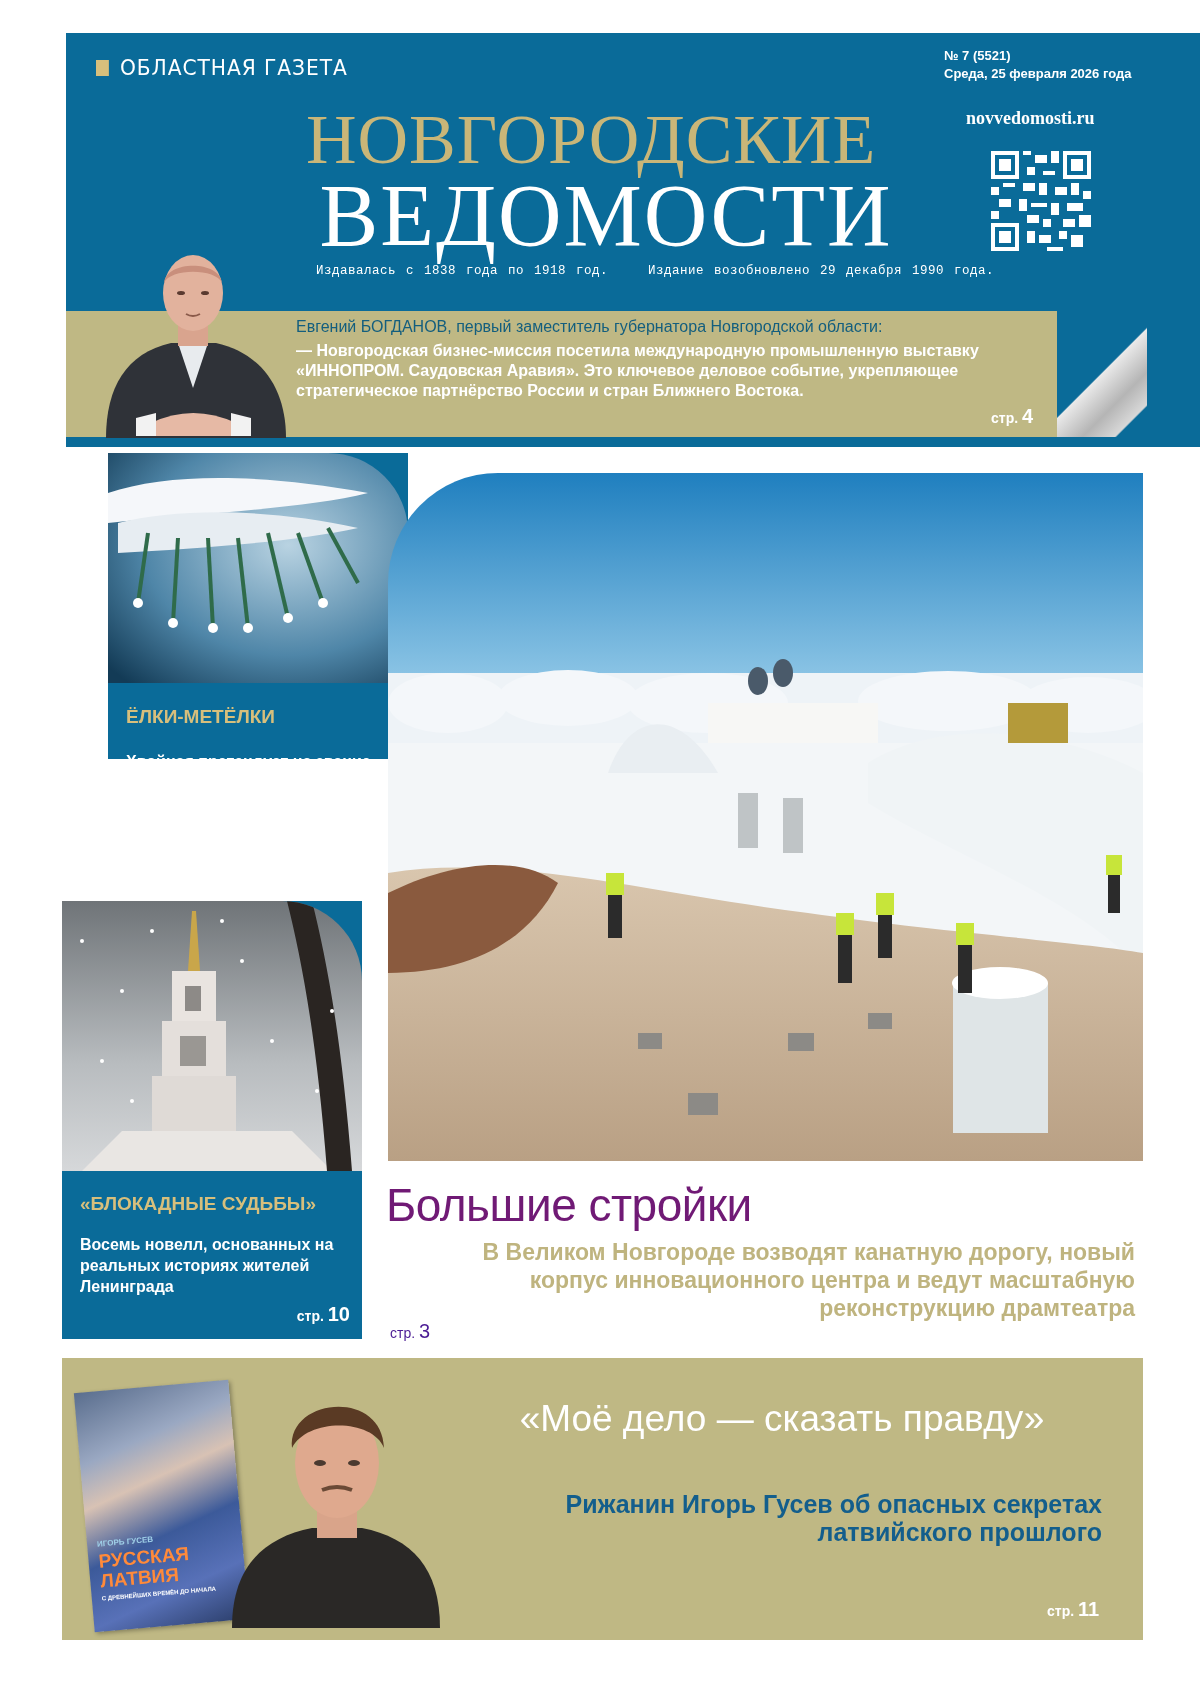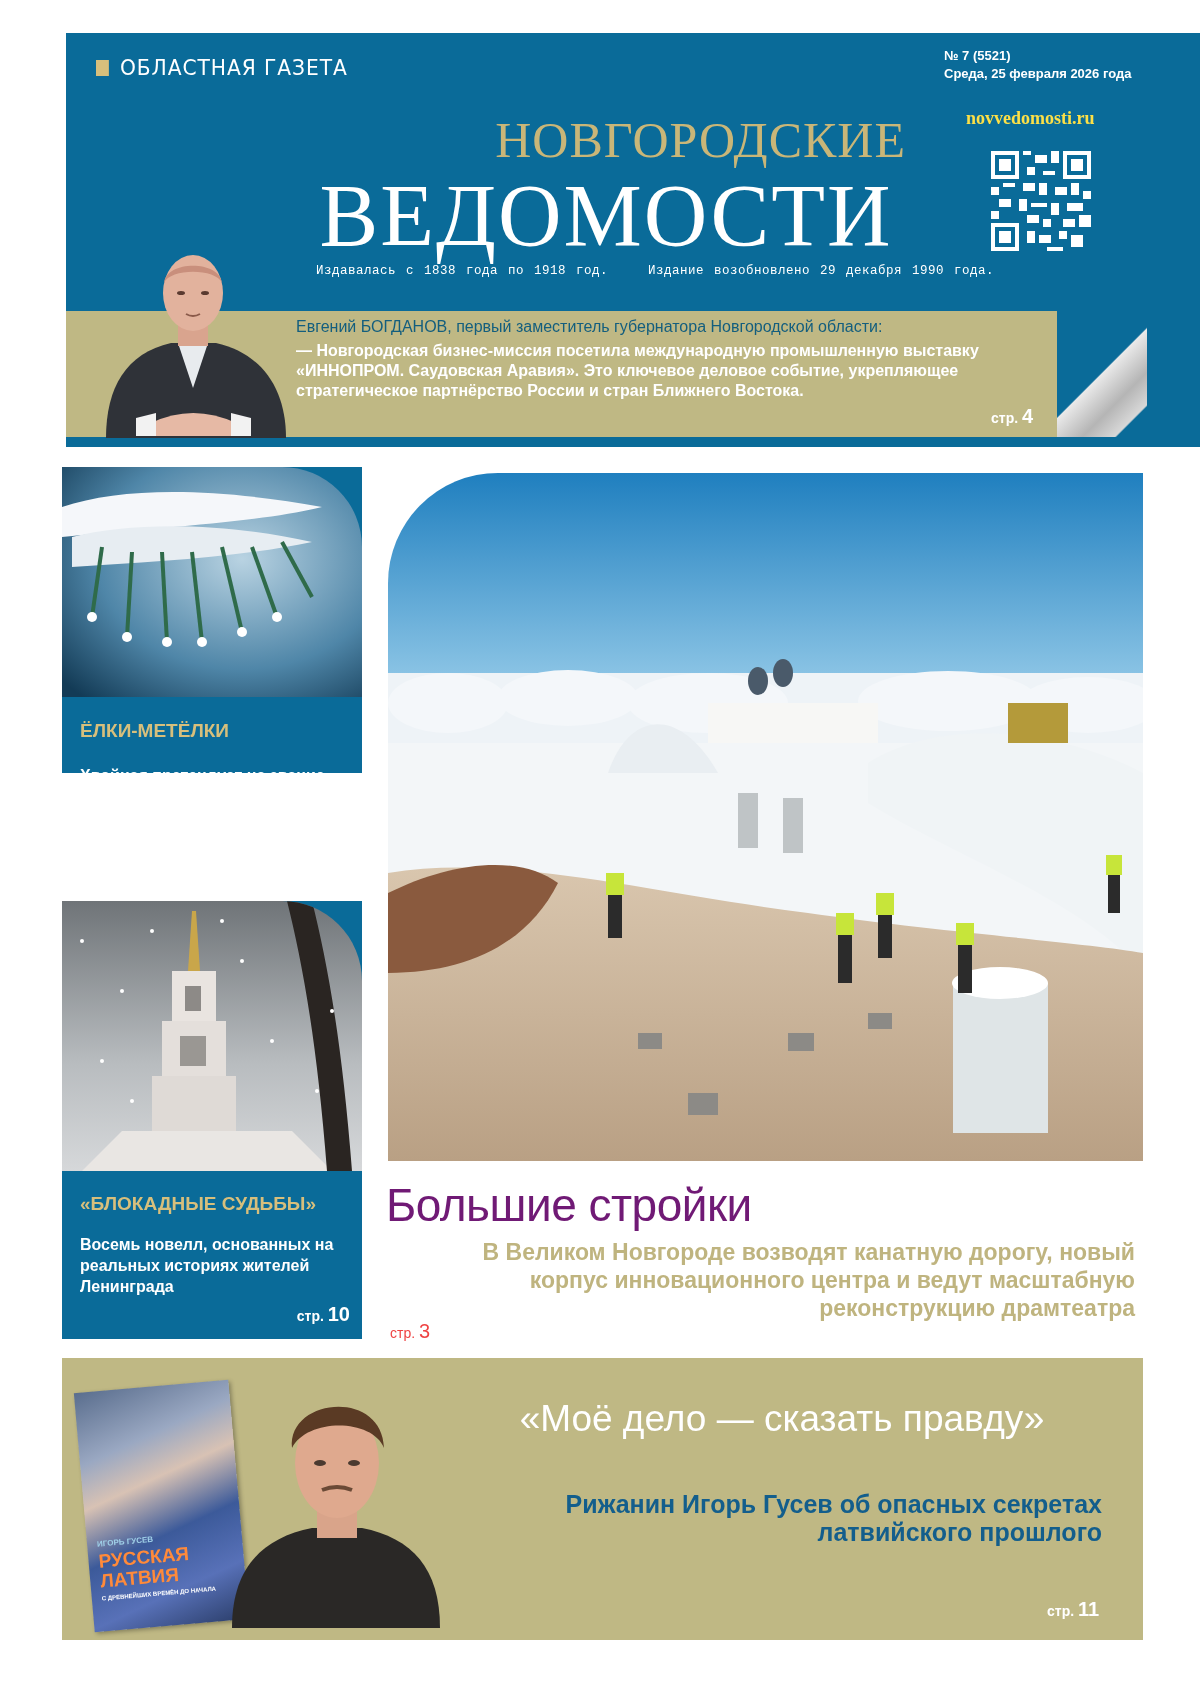--- a/index.html
+++ b/index.html
@@ -12,25 +12,25 @@
   }
   .regional {
     position: absolute; left: 30px; top: 22px;
     color: #ffffff; font-family: "DejaVu Sans", sans-serif;
     font-size: 22px; letter-spacing: 1px; display: flex; align-items: center; gap: 12px;
     transform: scaleX(0.92); transform-origin: left center;
   }
   .regional .sq { width: 14px; height: 16px; background: #d7bf7c; display: inline-block; }
 
   .issue { position: absolute; left: 878px; top: 14px; color: #fff; font-weight: bold; font-size: 13px; line-height: 18px; font-family: "Liberation Sans", sans-serif; }
-  .site { position: absolute; left: 900px; top: 75px; color: #fde047; font-family: "Liberation Serif", serif; font-weight: bold; font-size: 18px; }
+  .site { position: absolute; left: 900px; top: 75px; color: #ffffff; font-family: "Liberation Serif", serif; font-weight: bold; font-size: 18px; }
   .qr { position: absolute; left: 925px; top: 118px; width: 100px; height: 100px; }
 
-  .title1 { position: absolute; left: 240px; top: 70px; width: 600px; text-align: right;
-    color: #c9b678; font-family: "Liberation Serif", serif; font-size: 50px; line-height: 74px; letter-spacing: 1px; }
+  .title1 { position: absolute; left: 240px; top: 70px; width: 600px; text-align: left;
+    color: #c9b678; font-family: "Liberation Serif", serif; font-size: 70px; line-height: 74px; letter-spacing: 1px; }
   .title2 { position: absolute; left: 240px; top: 138px; width: 600px; text-align: center;
     color: #ffffff; font-family: "Liberation Serif", serif; font-size: 88px; line-height: 90px; letter-spacing: 2px; }
   .history { position: absolute; left: 250px; top: 231px; color: #fff; font-family: "DejaVu Sans", sans-serif; font-size: 12.5px; letter-spacing: 0.5px; word-spacing: 2px; }
 
   .quote-band { position: absolute; left: 0; top: 278px; width: 1081px; height: 126px; background: #bfb884; }
   .quote-band .fold { position: absolute; right: 0; top: 0; width: 90px; height: 126px;
     background: linear-gradient(135deg, #0a6b99 0%, #0a6b99 49%, #e9e9e9 50%, #b5b5b5 70%, #d8d8d8 85%, #0a6b99 86%); }
   .blue-strip { position: absolute; left: 0; top: 404px; width: 1081px; height: 10px; background: #0a6b99; }
   .person1 { position: absolute; left: 30px; top: 215px; width: 195px; height: 190px; }
   .quote-author { position: absolute; left: 230px; top: 285px; color: #135e7e; font-size: 16px; }
@@ -41,21 +41,21 @@
 
   .card { position: absolute; left: 62px; width: 300px; background: #0a6b99; }
   .card .img { position: absolute; left: 0; top: 0; width: 300px; border-top-right-radius: 80px; overflow: hidden; }
   .card .kicker { position: absolute; left: 18px; color: #d7bf7c; font-weight: bold; font-size: 19px; }
   .card .desc { position: absolute; left: 18px; color: #fff; font-weight: bold; font-size: 16px; line-height: 21px; width: 270px; }
   .card .pg { position: absolute; right: 12px; font-size: 14px; }
 
   .main-photo { position: absolute; left: 388px; top: 473px; width: 755px; height: 688px; border-top-left-radius: 110px; overflow: hidden; }
   .headline { position: absolute; left: 386px; top: 1178px; color: #701a75; font-weight: normal; font-size: 46px; letter-spacing: -0.5px; }
   .subhead { position: absolute; left: 420px; top: 1238px; width: 715px; text-align: right; color: #bfb47f; font-weight: bold; font-size: 23px; line-height: 28px; }
-  .main-pg { position: absolute; left: 390px; top: 1320px; color: #ef4444; font-size: 14px; }
+  .main-pg { position: absolute; left: 390px; top: 1320px; color: #4c1d95; font-size: 14px; }
   .main-pg .num { font-size: 20px; }
 
   .bottom { position: absolute; left: 62px; top: 1358px; width: 1081px; height: 282px; background: #bfb884; }
   .book { position: absolute; left: 22px; top: 28px; width: 155px; height: 240px; transform: rotate(-5deg);
     background: linear-gradient(160deg, #5a6e8e 0%, #9aa8c2 25%, #d8c2b4 40%, #3c5a9a 60%, #5871b8 80%, #2b3e6a 100%); box-shadow: 2px 2px 4px rgba(0,0,0,0.3); }
   .book .bt1 { position: absolute; left: 10px; top: 148px; color: #9fd0e8; font-size: 8px; font-weight: bold; }
   .book .bt2 { position: absolute; left: 10px; top: 160px; color: #ff8a3a; font-size: 19px; font-weight: bold; line-height: 20px; }
   .book .bt3 { position: absolute; left: 10px; top: 204px; color: #fff; font-size: 6px; font-weight: bold; }
   .person2 { position: absolute; left: 170px; top: 20px; width: 208px; height: 250px; }
   .bq { position: absolute; left: 400px; top: 40px; width: 640px; text-align: center; color: #ffffff; font-weight: normal; font-size: 37px; }
@@ -143,21 +143,21 @@
   </svg>
 
   <div class="quote-author">Евгений БОГДАНОВ, первый заместитель губернатора Новгородской области:</div>
   <div class="quote-text">— Новгородская бизнес-миссия посетила международную промышленную выставку «ИННОПРОМ. Саудовская Аравия». Это ключевое деловое событие, укрепляющее стратегическое партнёрство России и стран Ближнего Востока.</div>
   <div class="q-page page-ref-white">
     <span>стр.</span>
     <span class="num">4</span>
   </div>
 </div>
 
-<div class="card" style="top:467px;height:306px;">
+<div class="card" style="top:453px;height:306px;margin-left:46px;">
   <svg class="img" viewBox="0 0 300 230" style="height:230px;" preserveAspectRatio="none">
     <defs>
       <radialGradient id="g1" cx="0.6" cy="0.4" r="0.8">
         <stop offset="0" stop-color="#b9d3e2"></stop>
           <stop offset="0.6" stop-color="#4f86a8"></stop>
           <stop offset="1" stop-color="#133b56"></stop>
       </radialGradient>
     </defs>
     <rect width="300" height="230" fill="url(#g1)"></rect>
     <path d="M0 40 C60 20 150 20 260 40 C200 55 100 60 0 70 Z" fill="#f5f7fa"></path>

